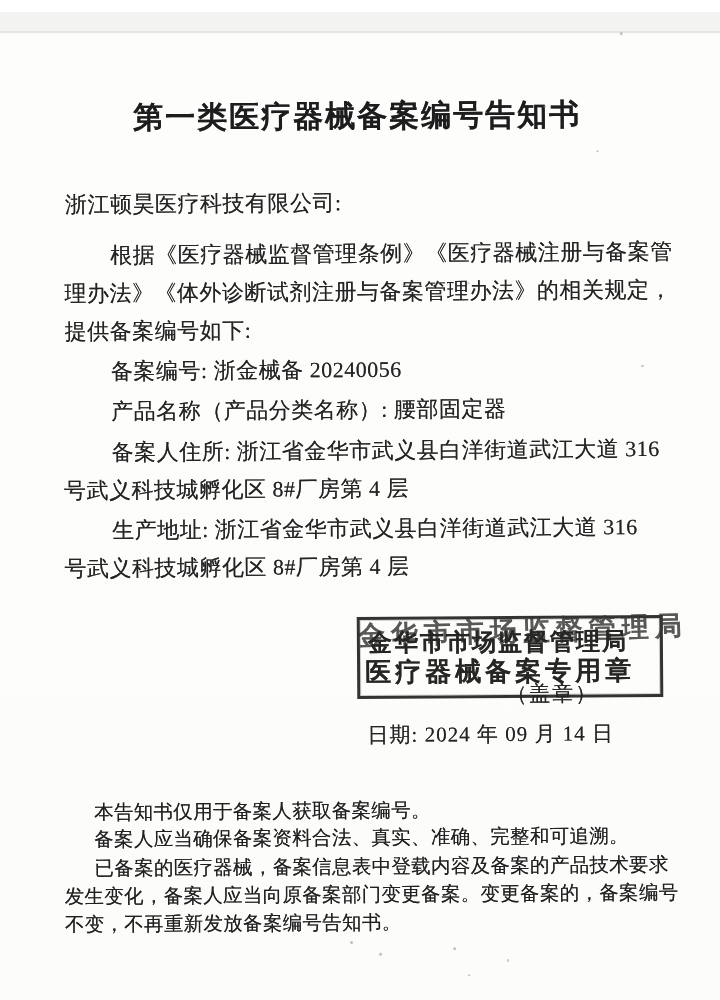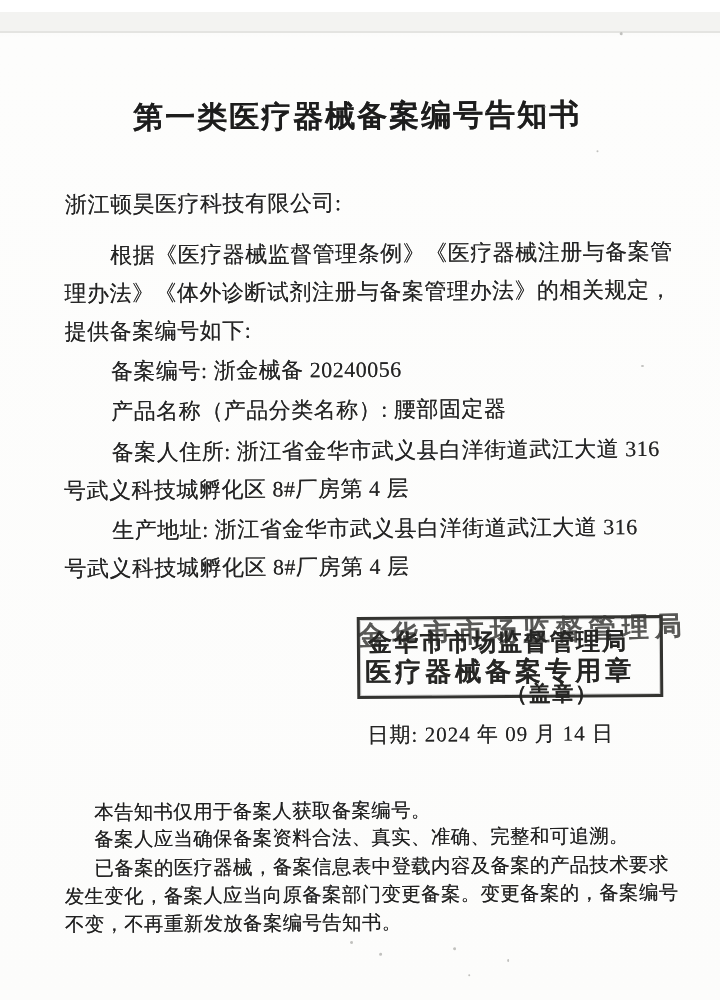--- a/index.html
+++ b/index.html
@@ -69,21 +69,21 @@
   }
   .stamp-line2 {
     position:absolute; top:35px; left:5px;
     font-size:26px; letter-spacing:4px;
     font-weight:bold; color:#262624;
     white-space:nowrap;
   }
   .stamp-seal-note {
     position:absolute; top:61px; left:146px;
     font-size:21px; letter-spacing:2px;
-    font-weight:bold; color:#262624;
+    font-weight:normal; color:#262624;
     white-space:nowrap;
   }
 
   .speck {
     position:absolute;
     background:#8f8f8c;
     border-radius:50%;
     opacity:0.55;
   }
 </style>

